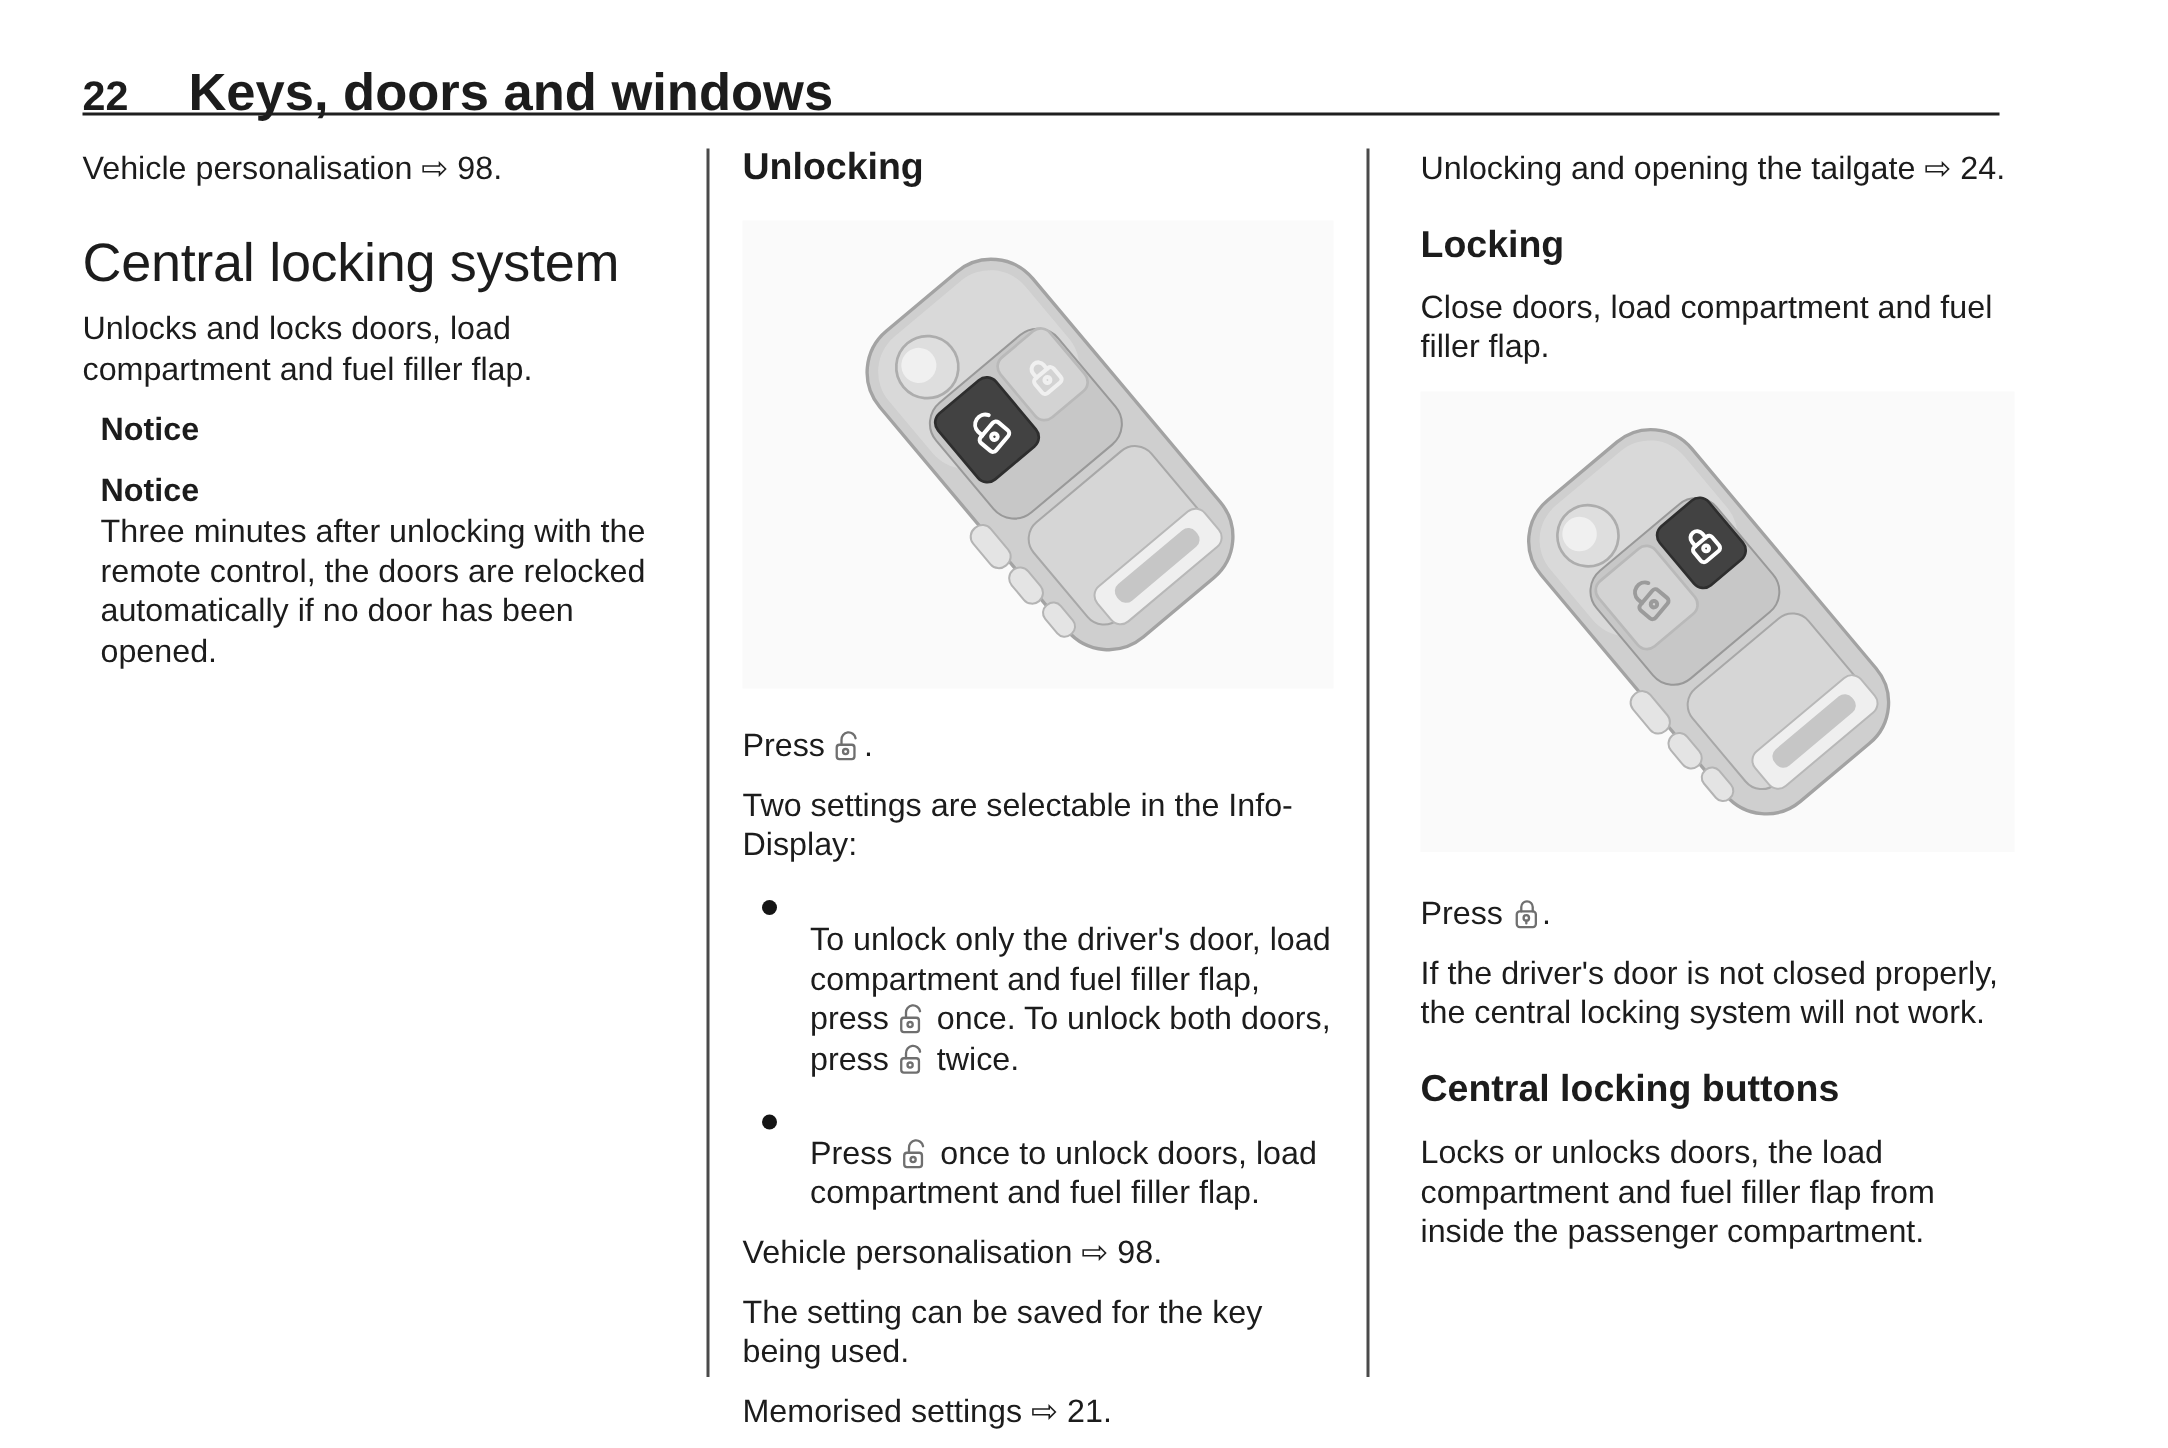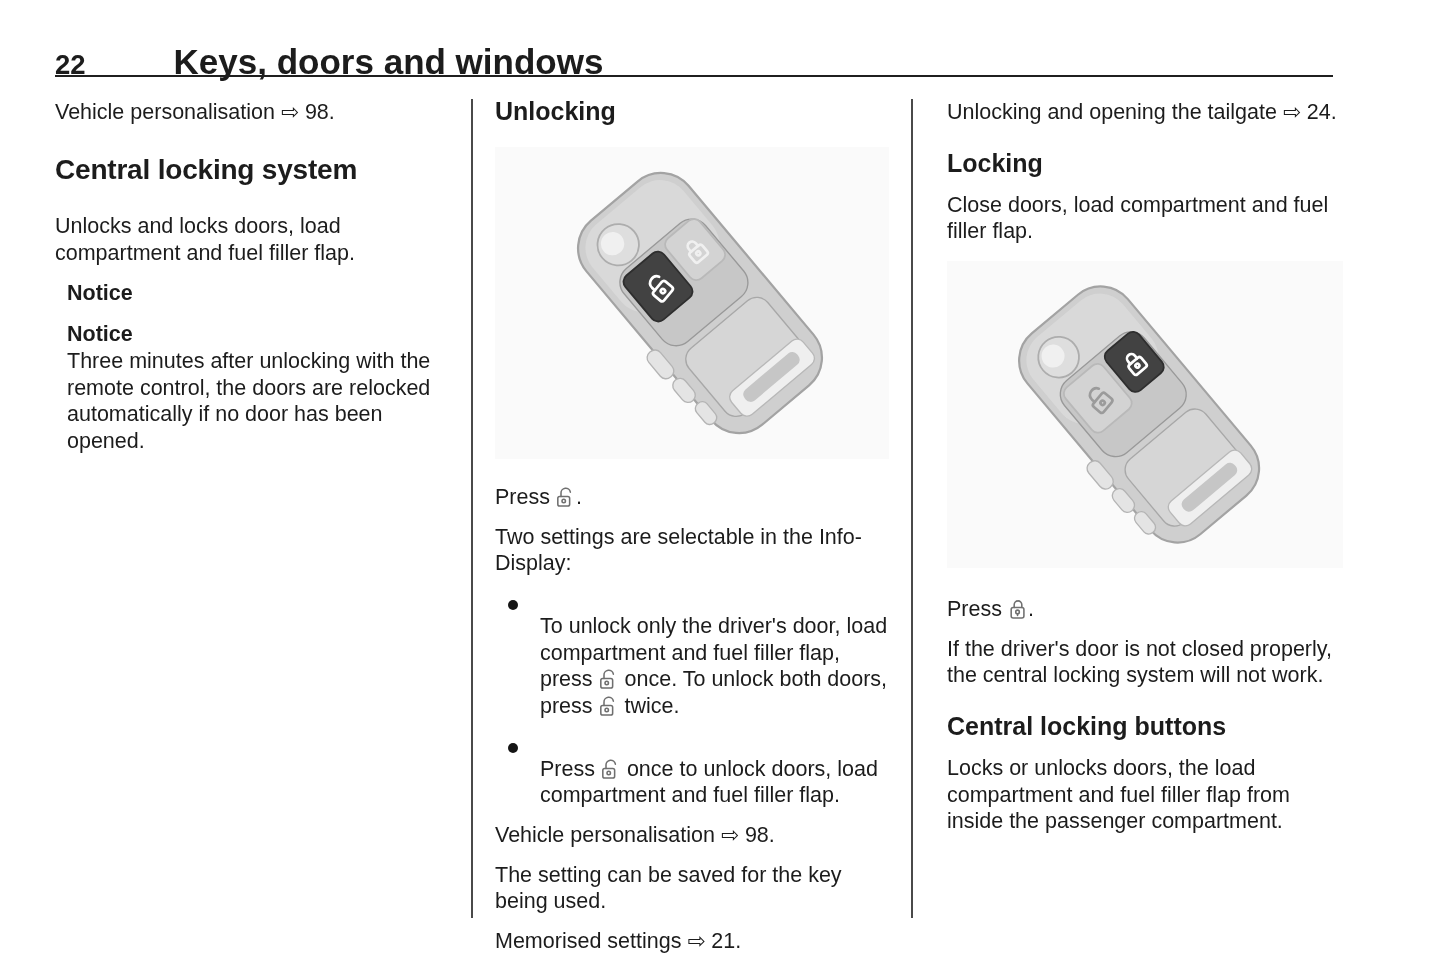--- a/index.html
+++ b/index.html
@@ -5,34 +5,34 @@
   html,body{margin:0;padding:0;background:#ffffff;}
   .page{
     position:relative;
     width:1445px;height:965px;
     background:#ffffff;
     font-family:"Liberation Sans","DejaVu Sans",sans-serif;
     color:#1c1c1c;
     overflow:hidden;
   }
   
-  .hdr{position:absolute;top:42px;left:55px;width:1278px;display:flex;align-items:baseline;gap:48px;}
+  .hdr{position:absolute;top:42px;left:55px;width:1278px;display:flex;align-items:baseline;}
   .hdr .pagenum{font-size:27.5px;font-weight:bold;}
   .hdr .chapter{font-size:35px;font-weight:bold;margin-left:40px;}
   .hrule{position:absolute;top:75px;left:55px;width:1278px;height:2px;background:#1f1f1f;}
   
   .col{position:absolute;font-size:21.5px;line-height:1.24;}
   .col1{left:55px;top:99px;width:402px;}
   .col2{left:495px;top:96px;width:394px;}
   .col3{left:947px;top:99px;width:396px;}
   .vdiv{position:absolute;top:99px;height:819px;width:2px;background:#4a4a4a;}
   .vdiv1{left:471px;}
   .vdiv2{left:911px;}
   .col p{margin:0 0 13px 0;}
-  h1{font-size:28px;font-weight:bold;margin:27px 0 26px 0;letter-spacing:-0.2px;}
+  h1{font-size:36px;font-weight:normal;margin:27px 0 9px 0;letter-spacing:-0.2px;}
   h2{font-size:25px;font-weight:bold;margin:22px 0 13px 0;}
   .col2 h2.first{margin-top:0;}
   .notice{margin:3px 0 15px 12px;}
   .notice .ntitle{font-weight:bold;}
   .notice p{margin:0;}
   
   .bullet{display:flex;margin:0 0 13px 0;}
   .bullet .dotcell{flex:0 0 45px;padding-left:13px;box-sizing:border-box;}
   .bullet .dotcell i{display:inline-block;width:10px;height:10px;border-radius:50%;background:#151515;margin-top:9px;}
   .bullet .btext{flex:1;margin-top:23px;}

